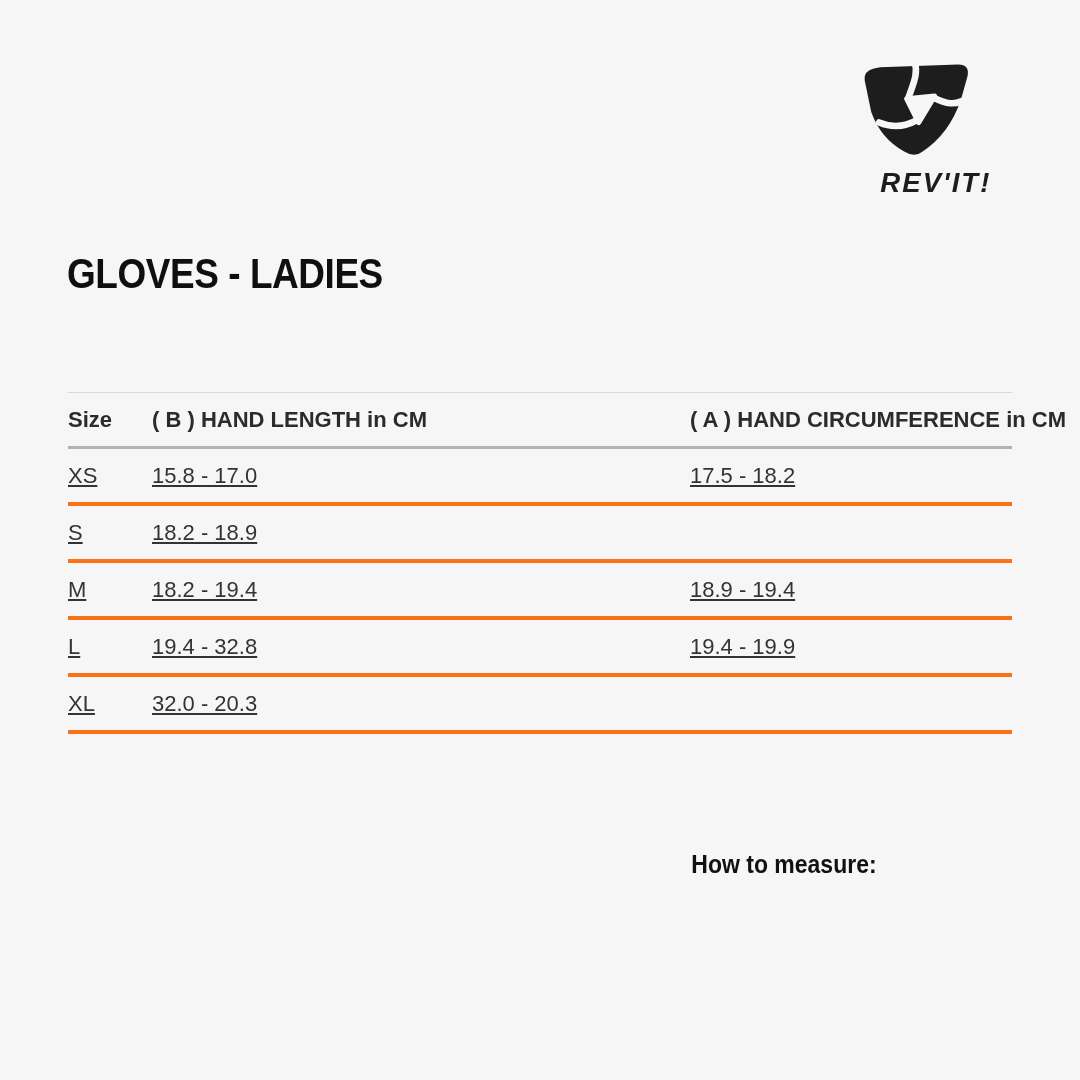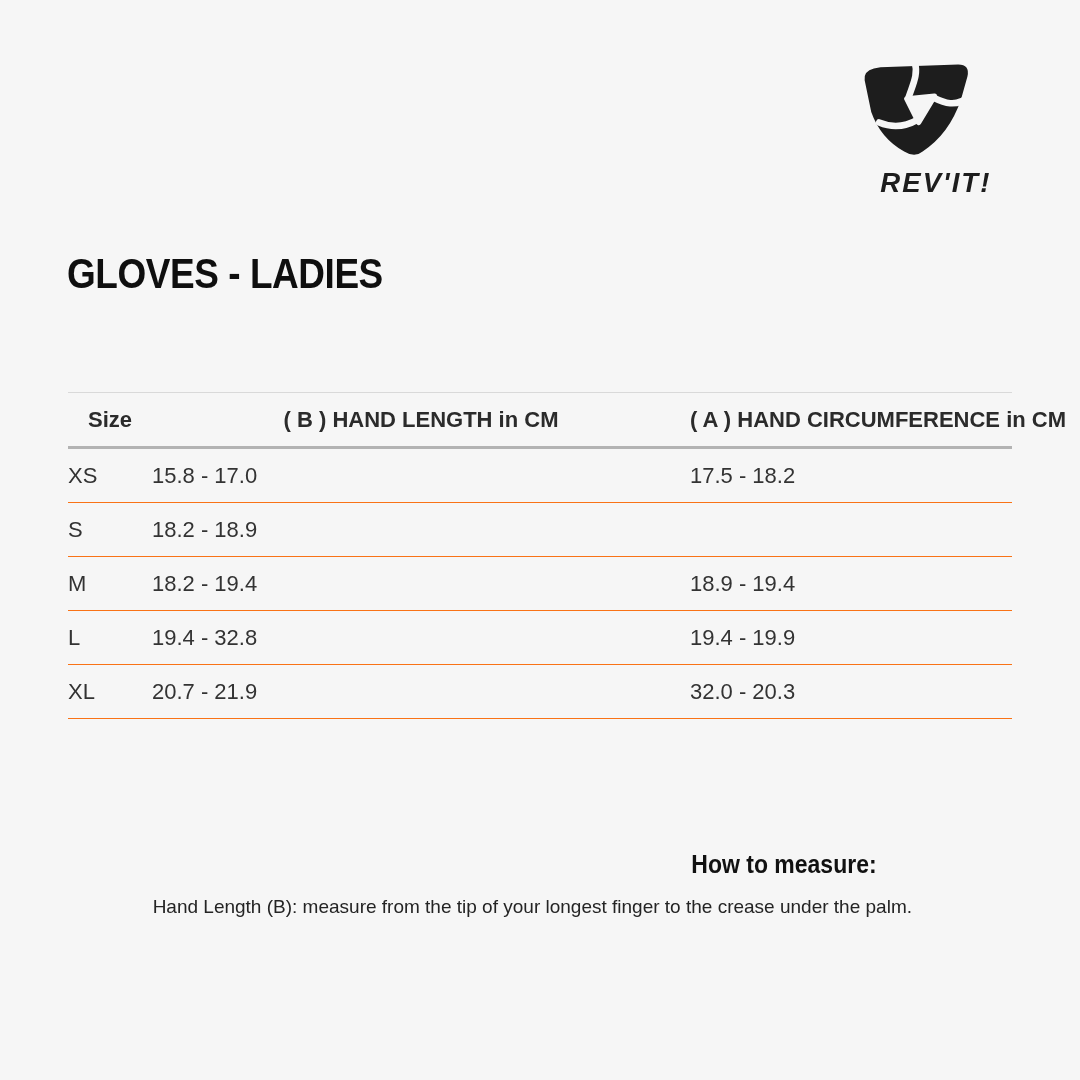--- a/index.html
+++ b/index.html
@@ -46,24 +46,25 @@
     grid-template-columns:84px 538px 1fr;
     align-items:center;
     height:53px;
   }
   .tr.head{
     height:53px;
     font-weight:bold; color:#2b2b2b;
     border-bottom:3px solid #b3b3b3;
     transform:none;
   }
-  .tr.head .cell{ letter-spacing:0;text-align:center; }
+  .tr.head .cell{ letter-spacing:0; }
   .tr.body-row{
-    border-bottom:1px solid #f97316;
+    border-bottom:4px solid #f97316;
     color:#333;
+    text-decoration:underline;
   }
   .cell{ white-space:nowrap; }
   
   .howto{
     position:absolute; left:67px; top:850px; width:880px;text-align:right;
   }
   .howto-heading{
     font-size:25px; font-weight:800; color:#111;
     transform:scaleX(0.92); transform-origin:left center;
     margin:0 0 14px 0;
@@ -123,22 +124,20 @@
   </div>
 
   <div class="tr body-row">
     <div class="cell">L</div>
     <div class="cell">19.4 - 32.8</div>
     <div class="cell">19.4 - 19.9</div>
   </div>
 
   <div class="tr body-row">
     <div class="cell">XL</div>
-    <div class="cell">20.7 - 21.9</div>
     <div class="cell">32.0 - 20.3</div>
   </div>
 </div>
 </div>
 
 <div class="howto">
   <h2 class="howto-heading">How to measure:</h2>
-  <p class="howto-para">Hand Length (B): measure from the tip of your longest finger to the crease under the palm.</p>
 </div>
 
 </body></html>

